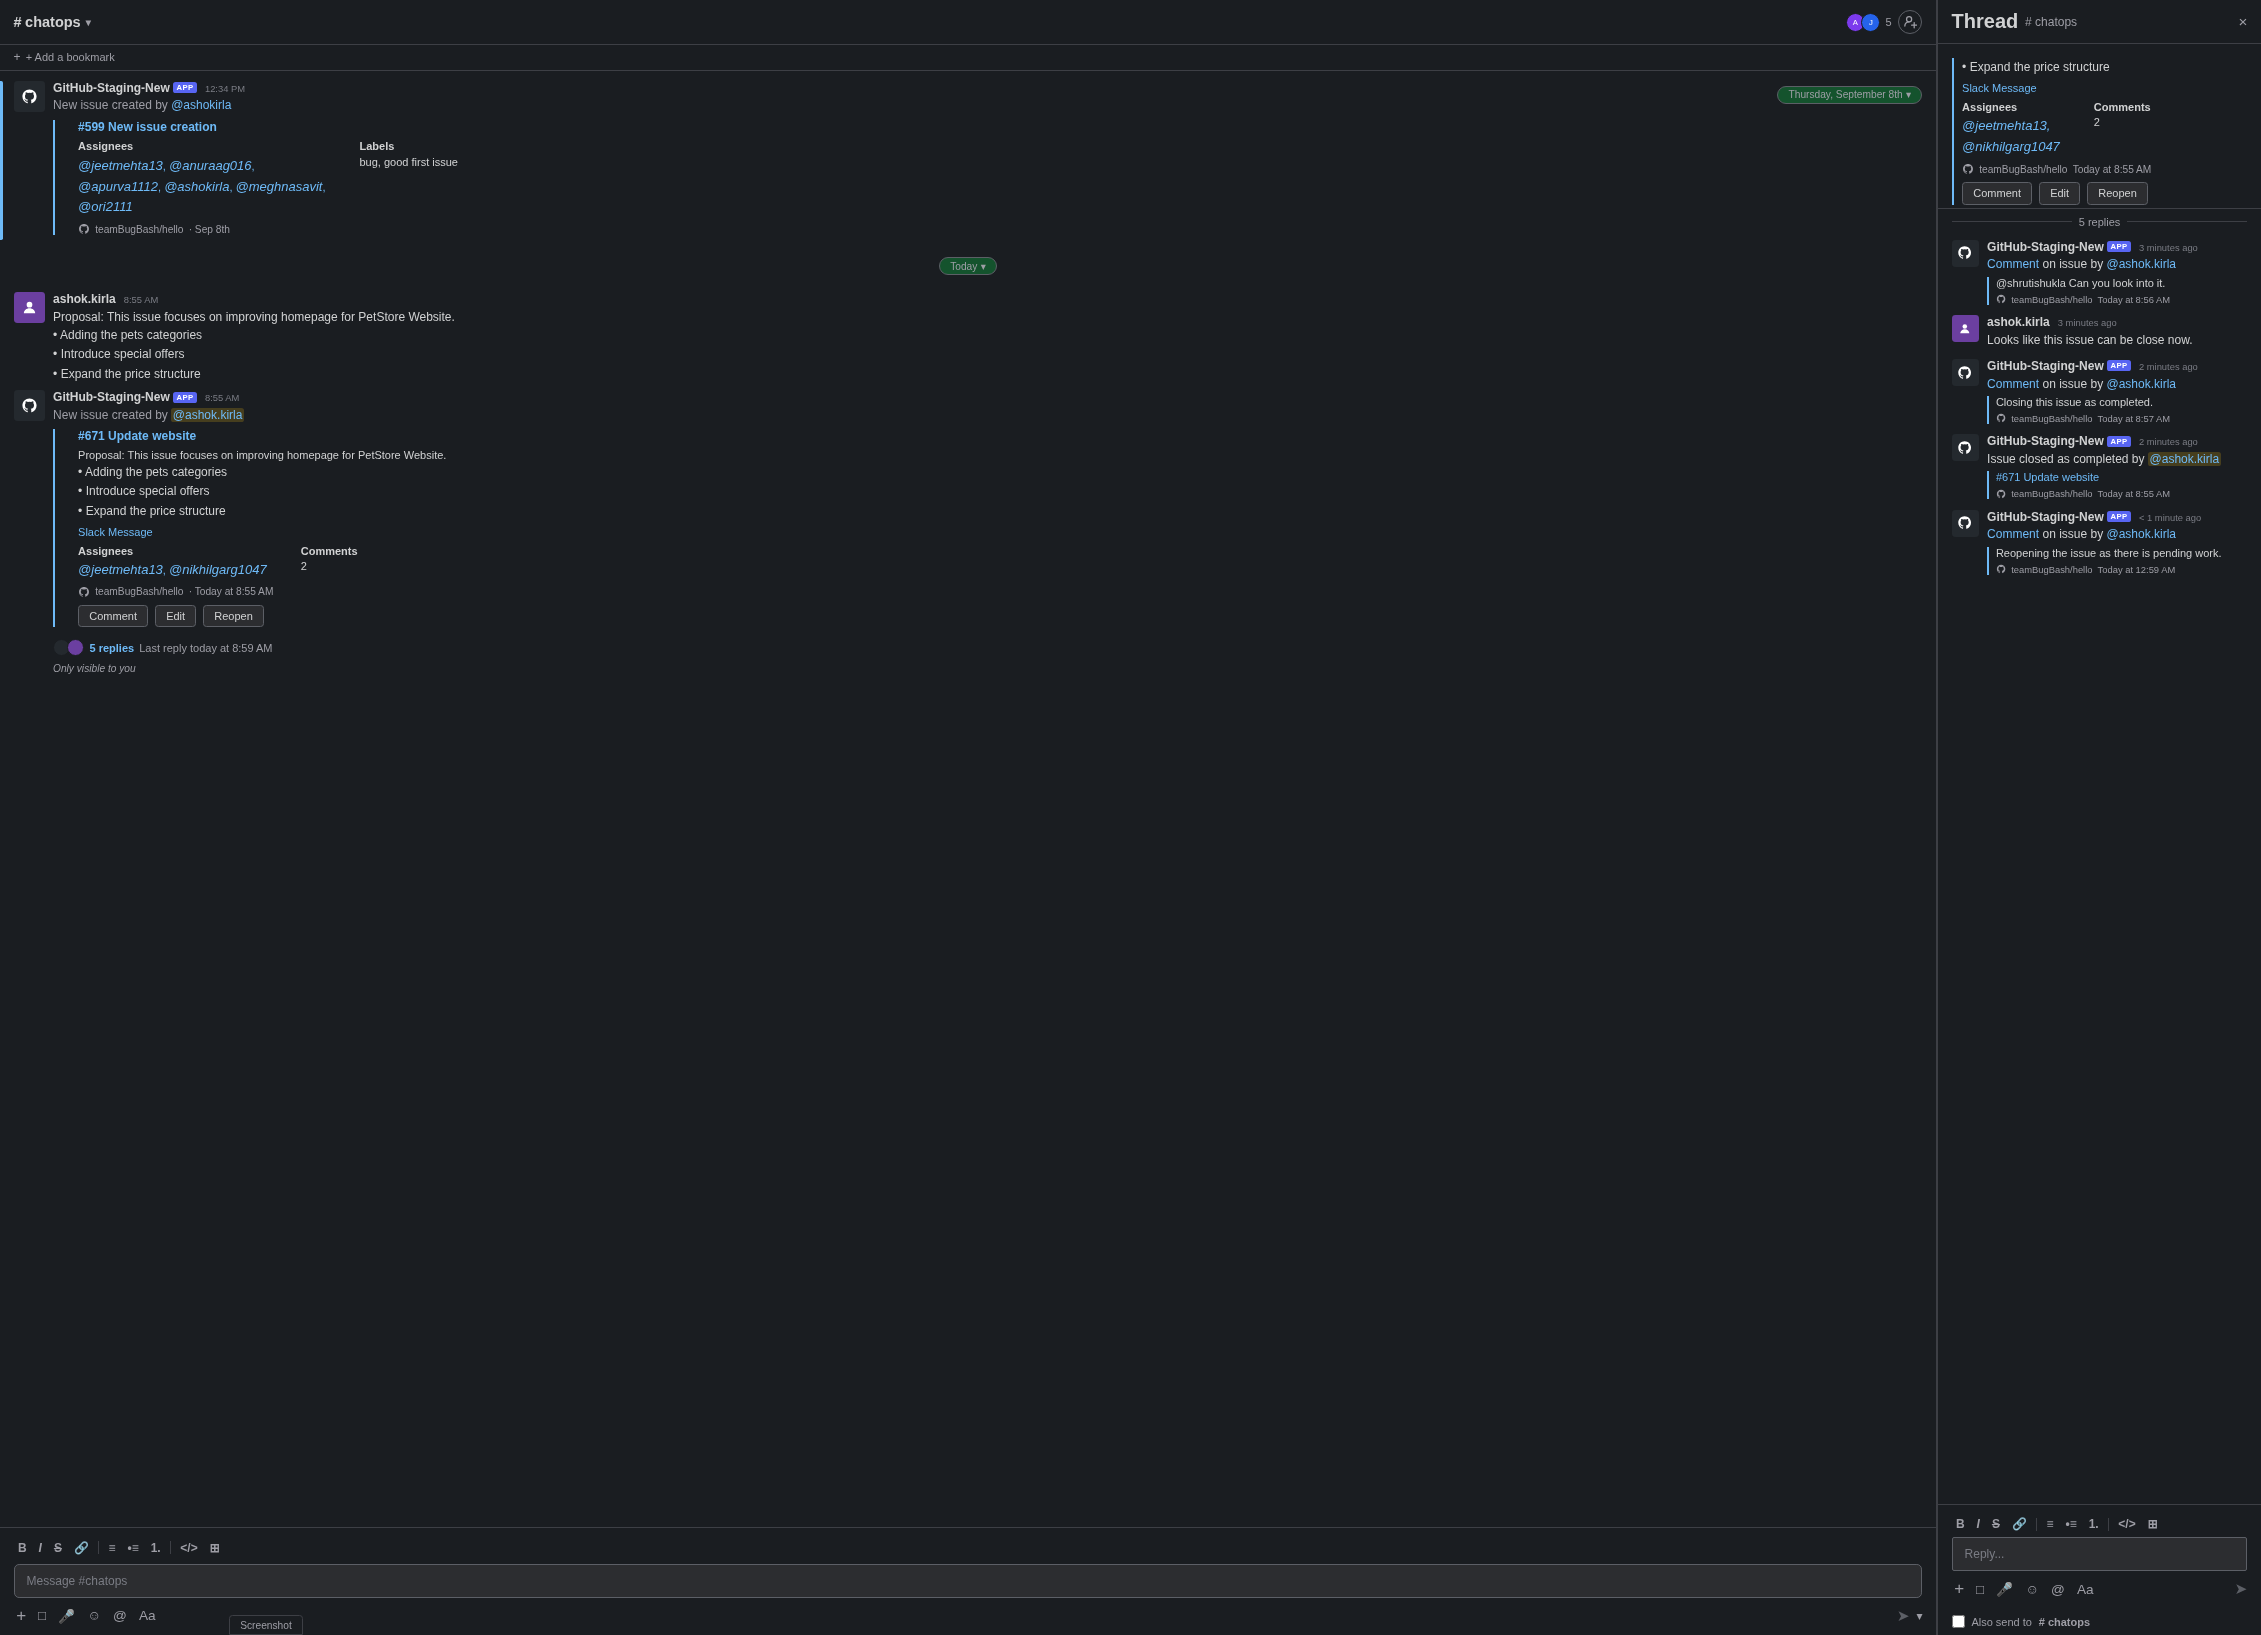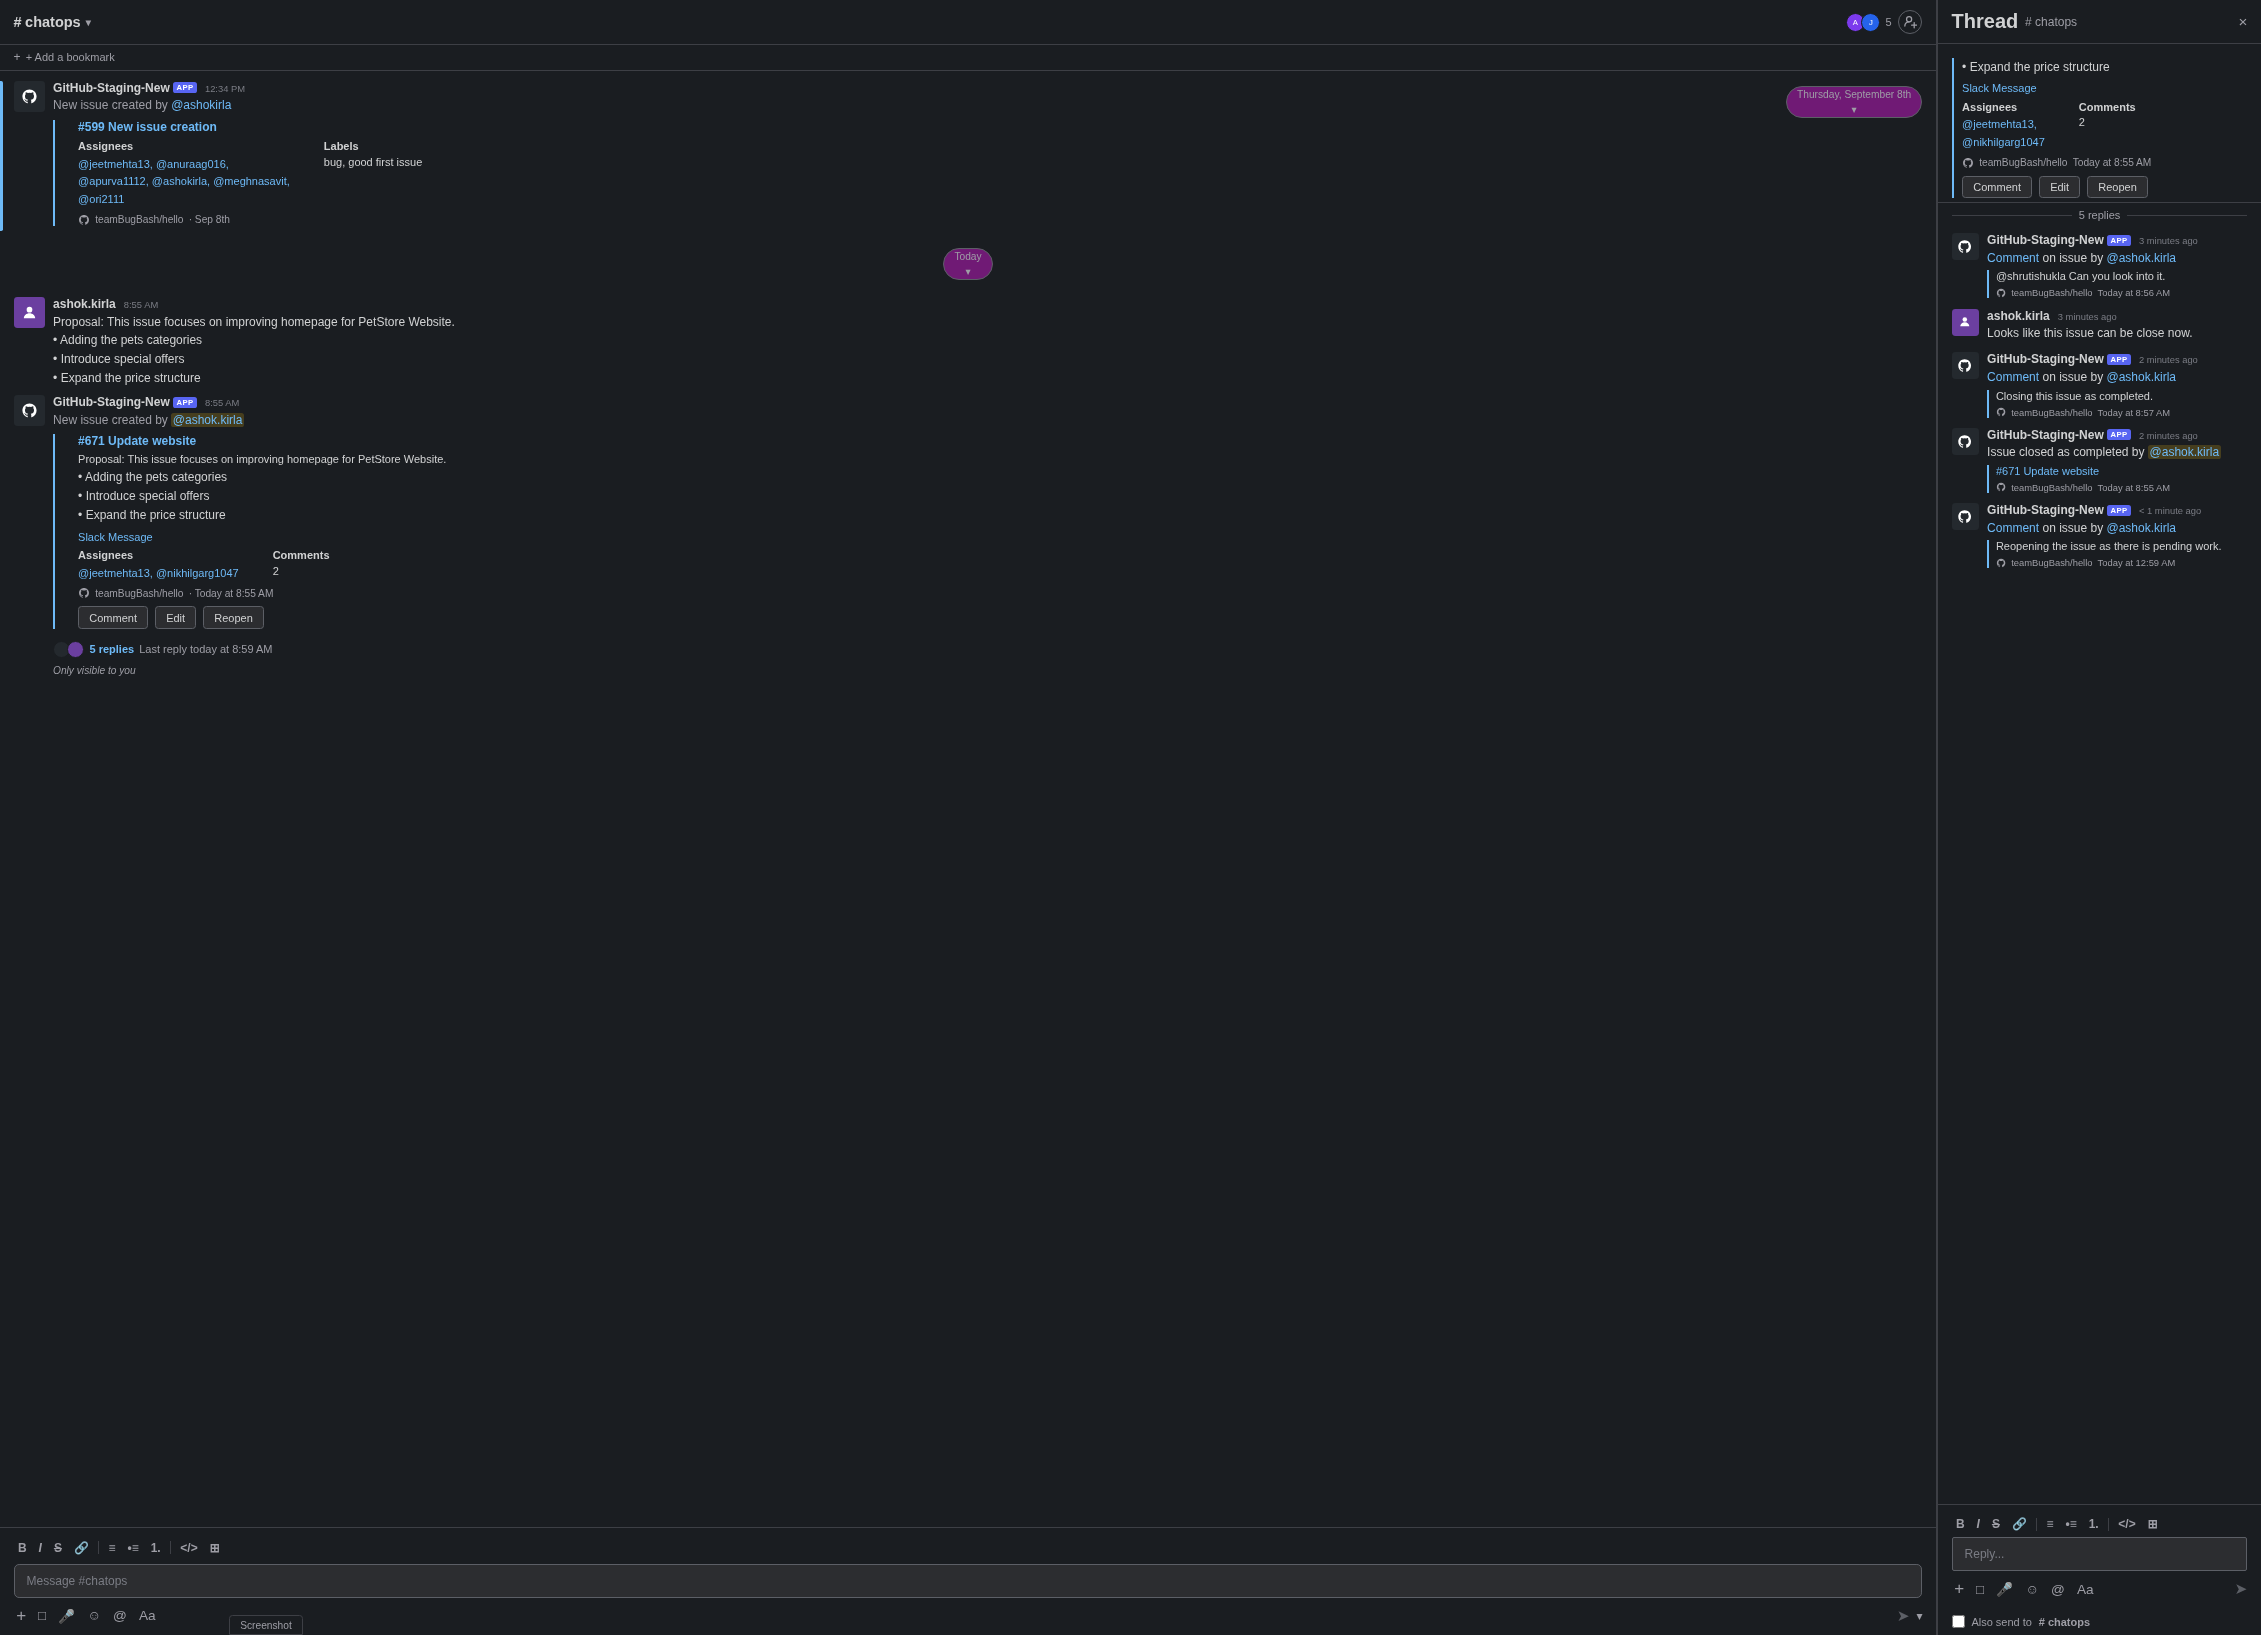--- a/index.html
+++ b/index.html
@@ -25,21 +25,21 @@
     .bookmark-bar { padding: 5.1px 13.6px; border-bottom: 0.9px solid #3d3f45; display: flex; align-items: center; gap: 5.1px; font-size: 11px; color: #9e9ea6; cursor: pointer; }
     .bookmark-plus { font-size: 12px; }
 
     
     .messages-area { flex: 1; overflow-y: auto; padding: 6.8px 0; }
     .messages-area::-webkit-scrollbar { width: 5.1px; }
     .messages-area::-webkit-scrollbar-thumb { background: #3d3f45; border-radius: 2.6px; }
 
     
     .date-divider { display: flex; align-items: center; justify-content: center; padding: 6.8px 13.6px; margin: 6.8px 0; }
-    .date-pill { background: #701a75; border: 0.9px solid #5c5f66; border-radius: 17px; padding: 2.6px 10.2px; font-size: 10.2px; color: #9e9ea6; cursor: pointer; display: flex; align-items: center; gap: 3.4px; flex-direction: column; }
+    .date-pill { background: #14532d; border: 0.9px solid #5c5f66; border-radius: 17px; padding: 2.6px 10.2px; font-size: 10.2px; color: #9e9ea6; cursor: pointer; display: flex; align-items: center; gap: 3.4px; }
 
     
     .message { padding: 3.4px 13.6px; display: flex; gap: 8.5px; position: relative; }
     .message-avatar { width: 31px; height: 31px; border-radius: 3.4px; background: #4a154b; flex-shrink: 0; display: flex; align-items: center; justify-content: center; color: #fff; font-size: 12px; font-weight: 700; overflow: hidden; }
     .github-avatar { width: 31px; height: 31px; border-radius: 3.4px; background: #24292e; flex-shrink: 0; display: flex; align-items: center; justify-content: center; color: #fff; }
     .message-content { flex: 1; min-width: 0; }
     .message-header { display: flex; align-items: baseline; gap: 8px; margin-bottom: 1.7px; }
     .message-author { font-weight: 700; color: #d1d2d3; font-size: 12px; }
     .message-author.app { display: flex; align-items: center; gap: 3.4px; }
     .app-badge { background: #5865f2; color: #fff; font-size: 7.7px; padding: 0.9px 3.4px; border-radius: 2.6px; font-weight: 600; letter-spacing: 0.4px; text-transform: uppercase; }
@@ -115,21 +115,21 @@
     .also-send-text { color: #9e9ea6; }
     .also-send-channel { color: #9e9ea6; font-weight: 600; }
 
     
     .gh-icon { width: 17px; height: 17px; }
 
     .bullet-list { list-style: none; padding: 0; }
     .bullet-list li::before { content: "• "; }
     .bullet-list li { color: #d1d2d3; font-size: 12px; line-height: 1.6; }
 
-    .assignee-link { color: #6ebaf7; cursor: pointer; font-size: 11px; }
+    .assignee-link { color: #6ebaf7; cursor: pointer; font-size: 13px; font-style: italic; }
 
     .comment-count { color: #d1d2d3; font-size: 11px; }
 
     
     .screenshot-tooltip { position: fixed; bottom: 0; left: 229px; background: #1a1d21; border: 0.9px solid #3d3f45; border-radius: 3.4px 3.4px 0 0; padding: 3.4px 10.2px; font-size: 10.2px; color: #9e9ea6; z-index: 100; }
   </style>
 </head>
 <body>
 
 <div class="app-container">

